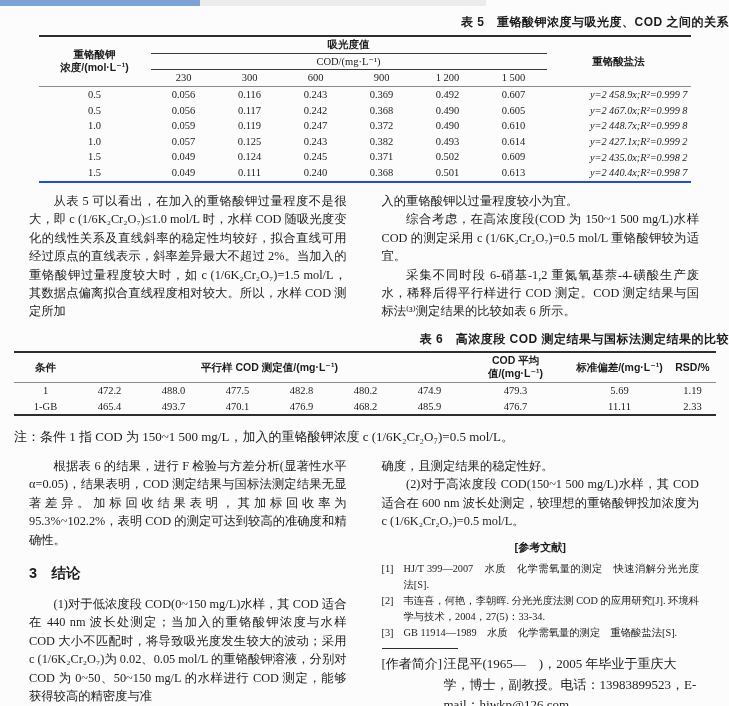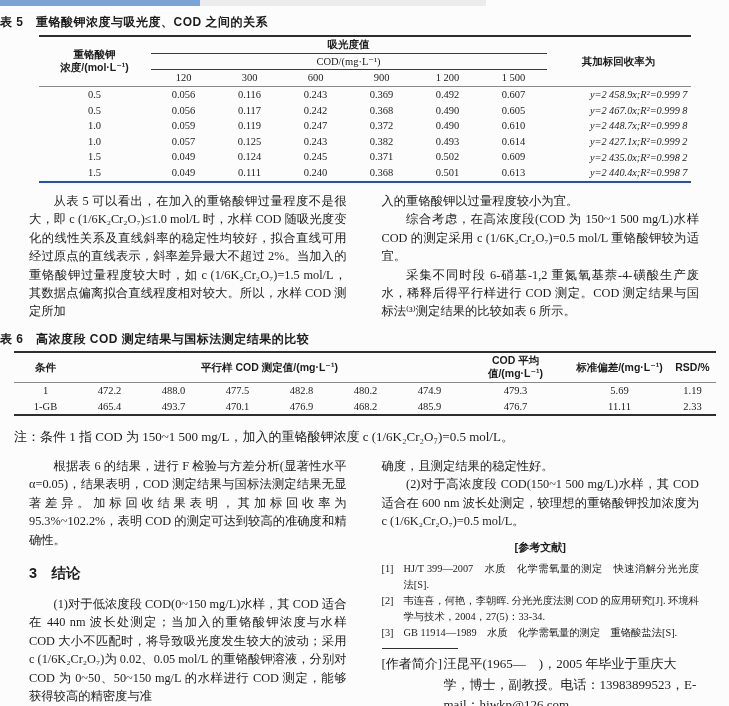--- a/index.html
+++ b/index.html
@@ -17,21 +17,21 @@
   
   .topbar-blue {
     position: absolute; left: 0; top: 0; width: 200px; height: 6px;
     background: #7da2d4;
   }
   .topbar-gray {
     position: absolute; left: 200px; top: 0; width: 286px; height: 6px;
     background: #ececec;
   }
   .table-title {
-    text-align: left;
+    text-align: right;
     font-family: "Liberation Sans", "DejaVu Sans", sans-serif;
     font-weight: bold;
     font-size: 12px;
     letter-spacing: 0.5px;
   }
   .t5-title { padding-top: 14px; }
   table { border-collapse: collapse; table-layout: fixed; }
   .tbl5 {
     width: 652px; margin: 4px auto 0 auto;
     border-top: 2px solid #2e2e2e; border-bottom: 2px solid #1d4ed8;
@@ -107,27 +107,27 @@
       <col style="width:66px">
         <col style="width:66px">
         <col style="width:66px">
       <col style="width:144px">
     </colgroup>
     <tbody>
         <tr>
       <th class="cjk pre head-sep" rowspan="3">重铬酸钾
 浓度/(mol·L⁻¹)</th>
       <th class="cjk underline-inner" colspan="6">吸光度值</th>
-      <th class="cjk head-sep" rowspan="3">其加标回收率为</th>
+      <th class="cjk head-sep" rowspan="3">重铬酸盐法</th>
     </tr>
     <tr>
       <th class="underline-inner" colspan="6">COD/(mg·L⁻¹)</th>
     </tr>
     <tr>
-      <th class="head-sep">120</th>
+      <th class="head-sep">230</th>
       <th class="head-sep">300</th>
       <th class="head-sep">600</th>
       <th class="head-sep">900</th>
       <th class="head-sep">1 200</th>
       <th class="head-sep">1 500</th>
     </tr>
     <tr>
       <td>0.5</td>
       <td>0.056</td>
       <td>0.116</td>

